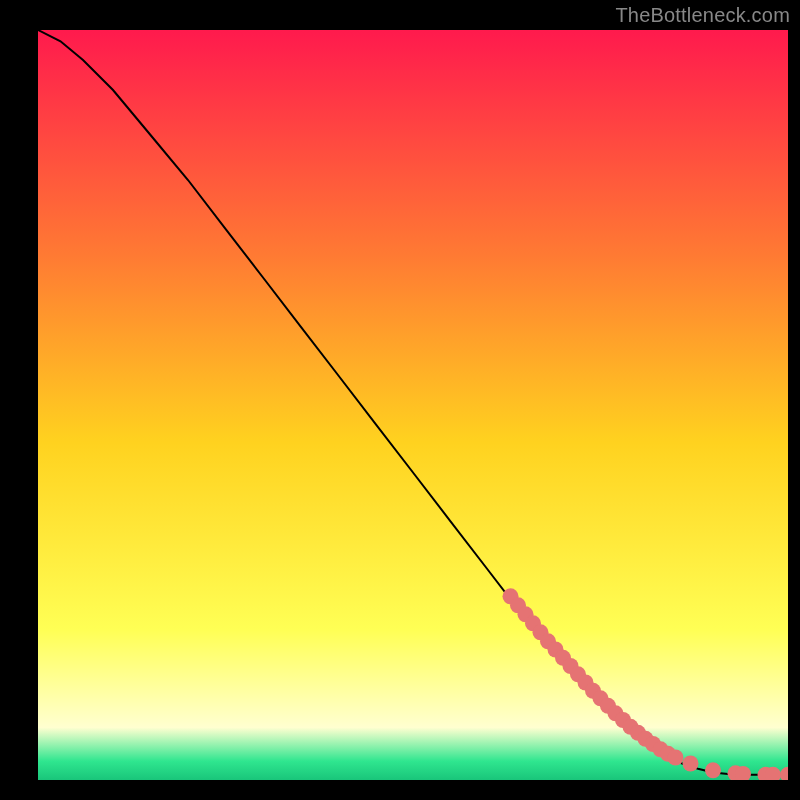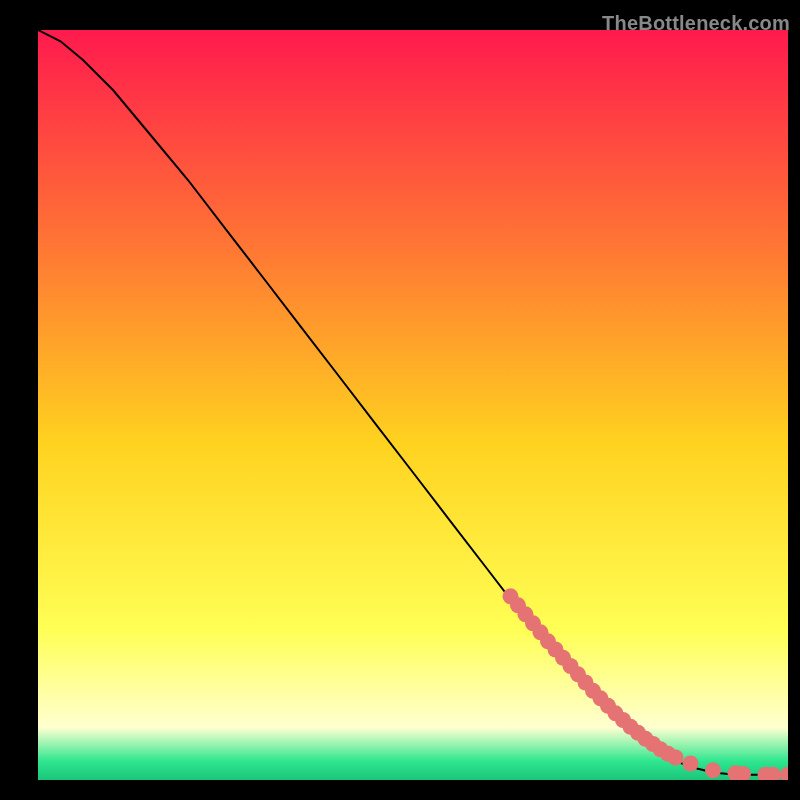--- a/index.html
+++ b/index.html
@@ -15,24 +15,23 @@
     position: relative;
     width: 800px;
     height: 800px;
   }
   .attribution {
     position: absolute;
     top: 4px;
     right: 10px;
     color: #888888;
     font-size: 20px;
-    font-weight: 700;
+    font-weight: 400;
     letter-spacing: 0.2px;
     user-select: none;
-    margin-top: 8px;
   }
   svg.plot {
     position: absolute;
     left: 38px;
     top: 30px;
     width: 750px;
     height: 750px;
     display: block;
   }
 </style>

